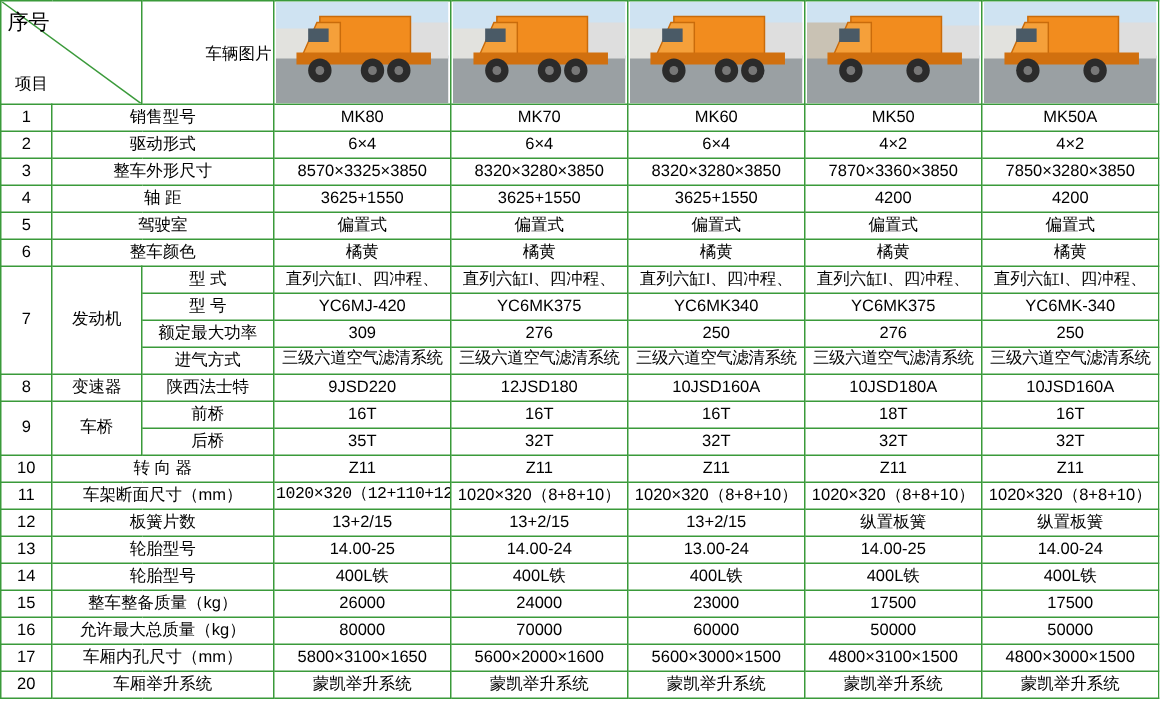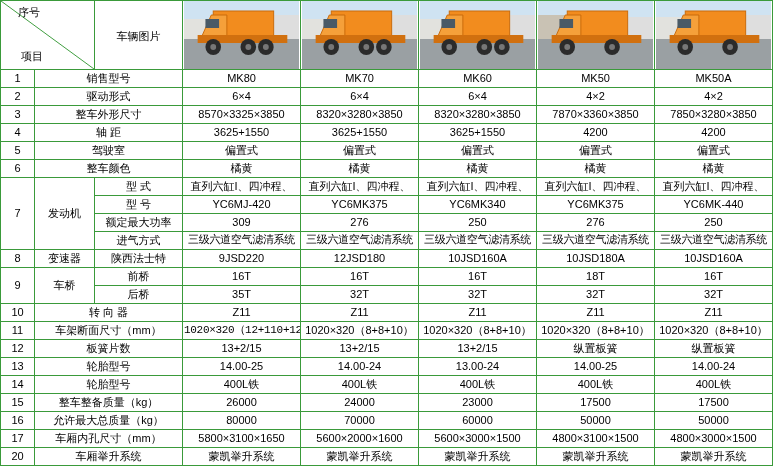--- a/index.html
+++ b/index.html
@@ -29,35 +29,36 @@
   }
   .corner-cell{
     position:relative;
     height:72px;
     padding:0;
   }
   .corner-cell .diag{
     position:absolute;left:0;top:0;width:100%;height:100%;
   }
   .corner-cell .t-seq{
-    position:absolute;left:4px;top:5px;font-size:11px;margin-left:13px;
+    position:absolute;left:4px;top:5px;font-size:14px;
   }
   .corner-cell .t-item{
-    position:absolute;left:20px;bottom:6px;font-size:11px;
+    position:absolute;left:9px;bottom:6px;font-size:11px;
   }
   .pic-label-cell{
     text-align:left;
     padding-left:6px;
     height:72px;
     vertical-align:top;
   }
   .pic-label{
     display:block;
     margin-top:3px;
     font-size:11px;
+    text-align:right;
   }
   .truck-cell{padding:1px;height:72px;}
   .truck-img{
     width:100%;
     height:68px;
     display:block;
     border:0;
   }
   .small{font-size:10px;}
   .tight{letter-spacing:-0.3px;font-family:Liberation Mono, monospace;}
@@ -251,21 +252,21 @@
     <td class="small">直列六缸I、四冲程、</td>
     <td class="small">直列六缸I、四冲程、</td>
     <td class="small">直列六缸I、四冲程、</td>
   </tr>
   <tr>
     <td>型 号</td>
     <td>YC6MJ-420</td>
     <td>YC6MK375</td>
     <td>YC6MK340</td>
     <td>YC6MK375</td>
-    <td>YC6MK-440</td>
+    <td>YC6MK-340</td>
   </tr>
   <tr>
     <td class="small">额定最大功率</td>
     <td>309</td>
     <td>276</td>
     <td>250</td>
     <td>276</td>
     <td>250</td>
   </tr>
   <tr>

